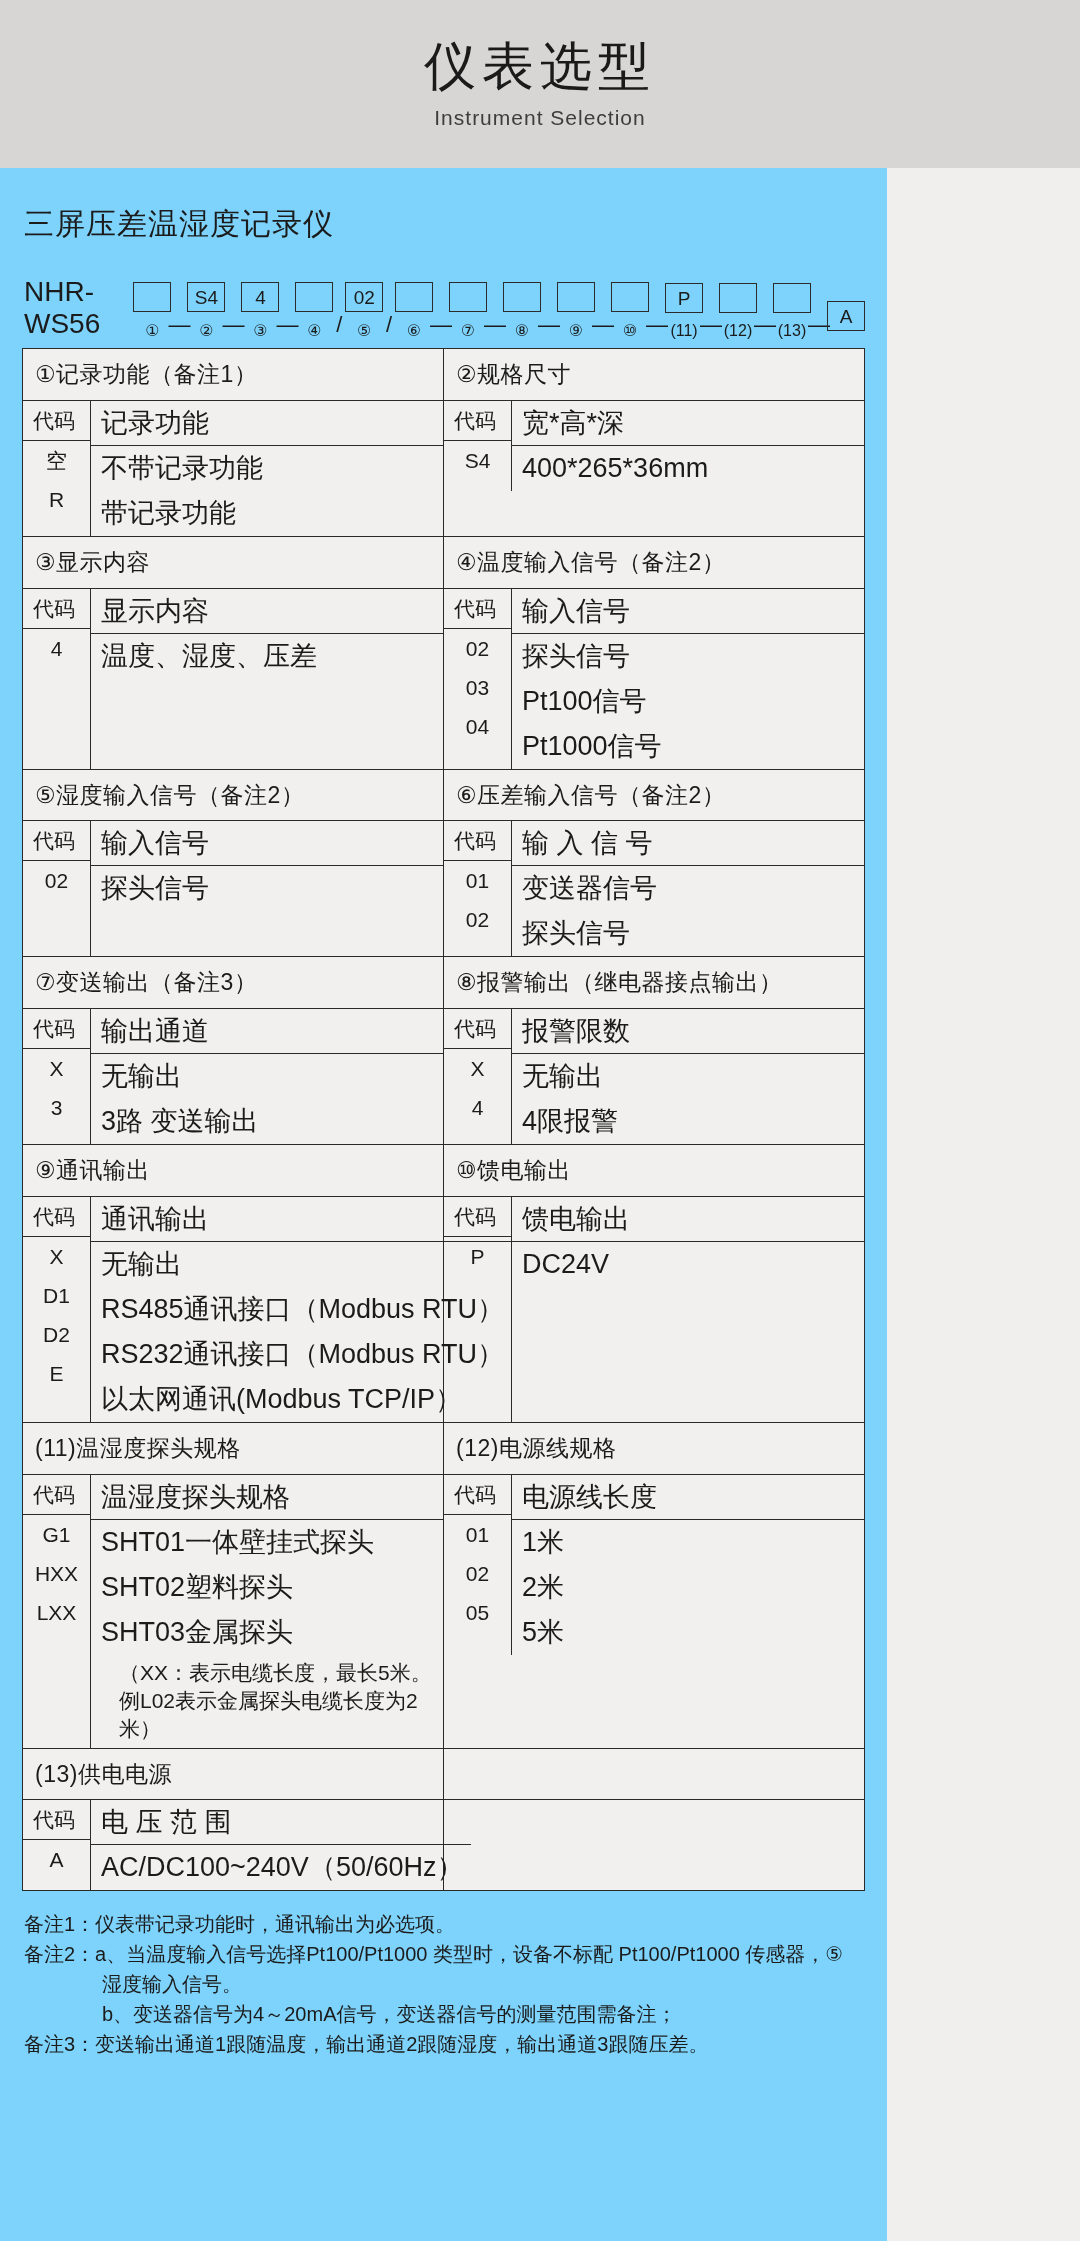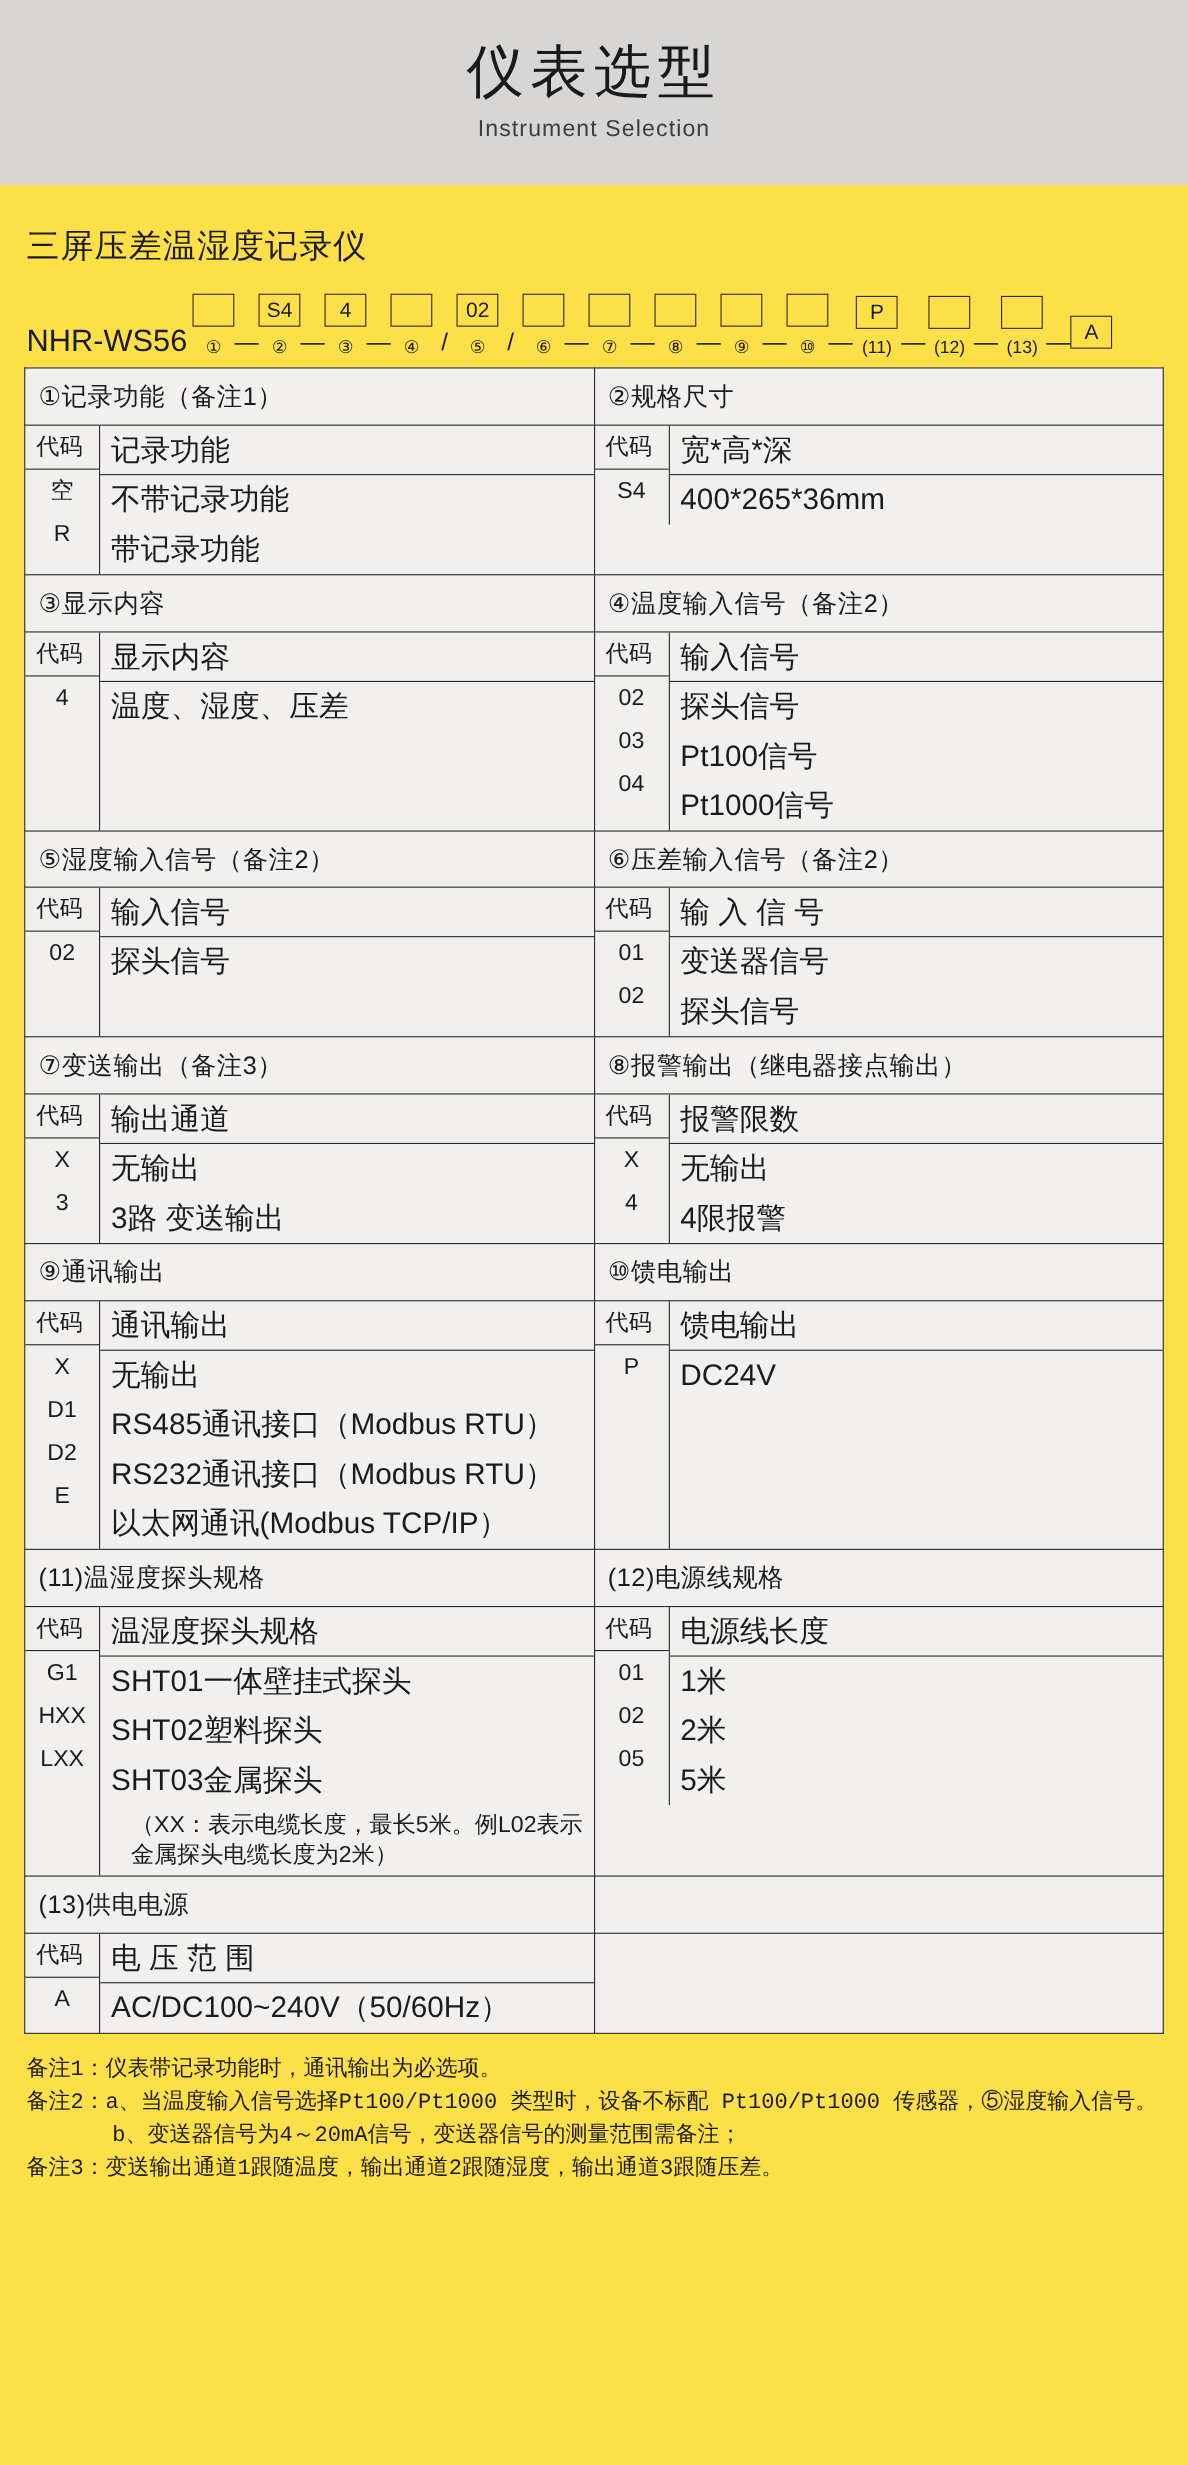--- a/index.html
+++ b/index.html
@@ -8,24 +8,24 @@
     background: #f0efed;
   }
   body {
     width: 1080px;
     min-height: 2241px;
     font-family: "Liberation Sans", "DejaVu Sans", sans-serif;
     color: #1b1b1b;
     -webkit-font-smoothing: antialiased;
   }
   .page {
-    width: 1080px;
+    width: 887px;
     min-height: 2241px;
     position: relative;
-    background: #fde047;
+    background: #7dd3fc;
   }
   
   .banner {
     width: 1080px;
     height: 168px;
     background: #d7d6d4;
     display: flex;
     flex-direction: column;
     align-items: center;
     justify-content: center;
@@ -163,21 +163,21 @@
   }
   .indent { padding-left: 28px; }
   .empty-cell { background: #f1f0ee; }
 
   
   .notes {
     margin: 18px 2px 26px 2px;
     font-size: 20px;
     line-height: 1.5;
   }
-  .note-line { white-space: pre-wrap; font-family: Liberation Mono, monospace; }
+  .note-line { white-space: pre-wrap; }
   .note-indent { padding-left: 78px; text-indent: -78px; }
   .note-indent2 { padding-left: 78px; }
 </style>
 </head>
 <body>
 
 <div class="page">
 
   <div class="banner">
     <div class="banner-title">仪表选型</div>

